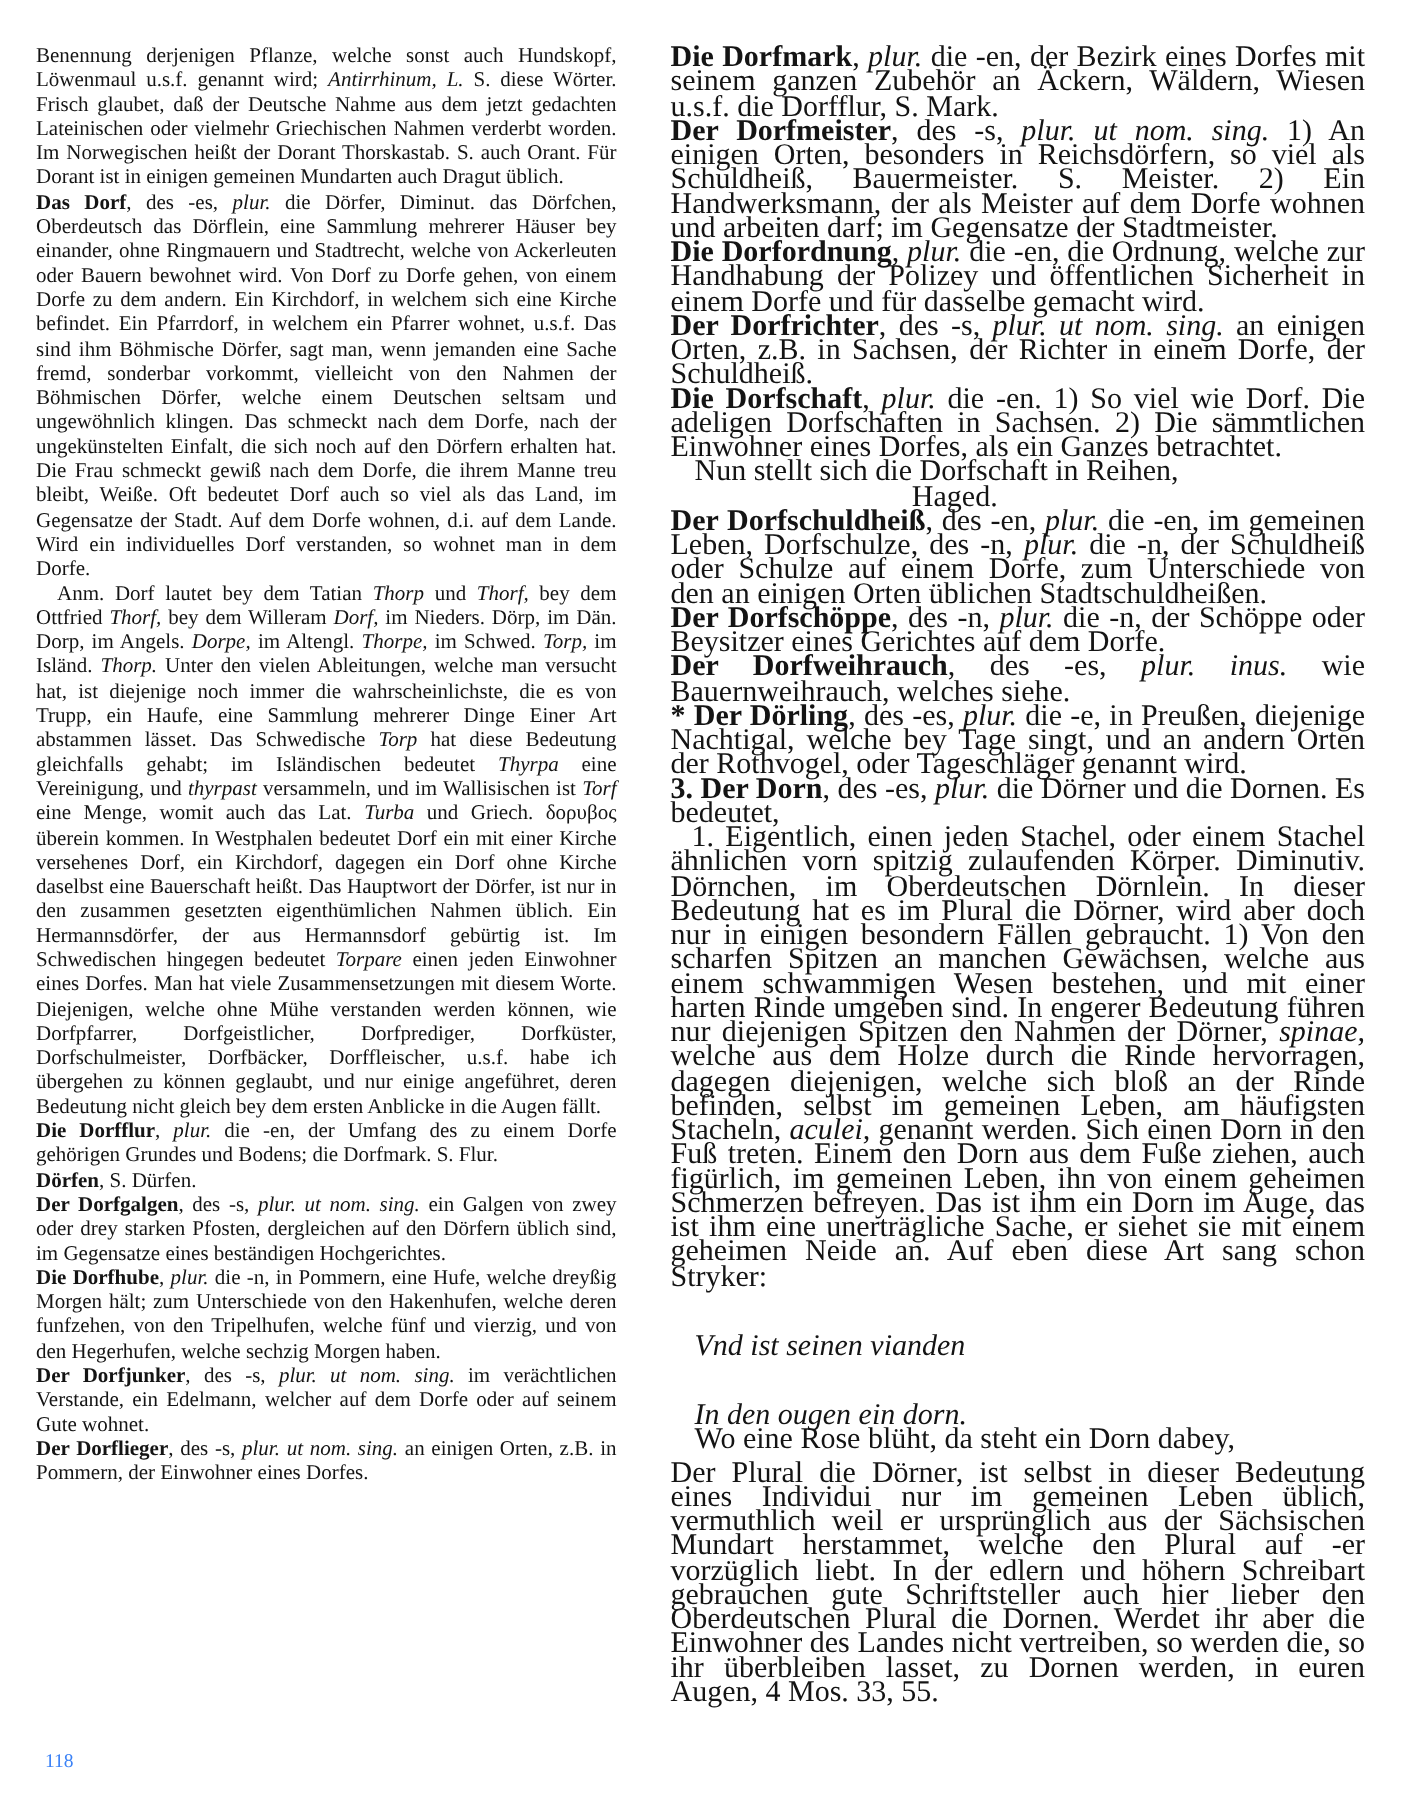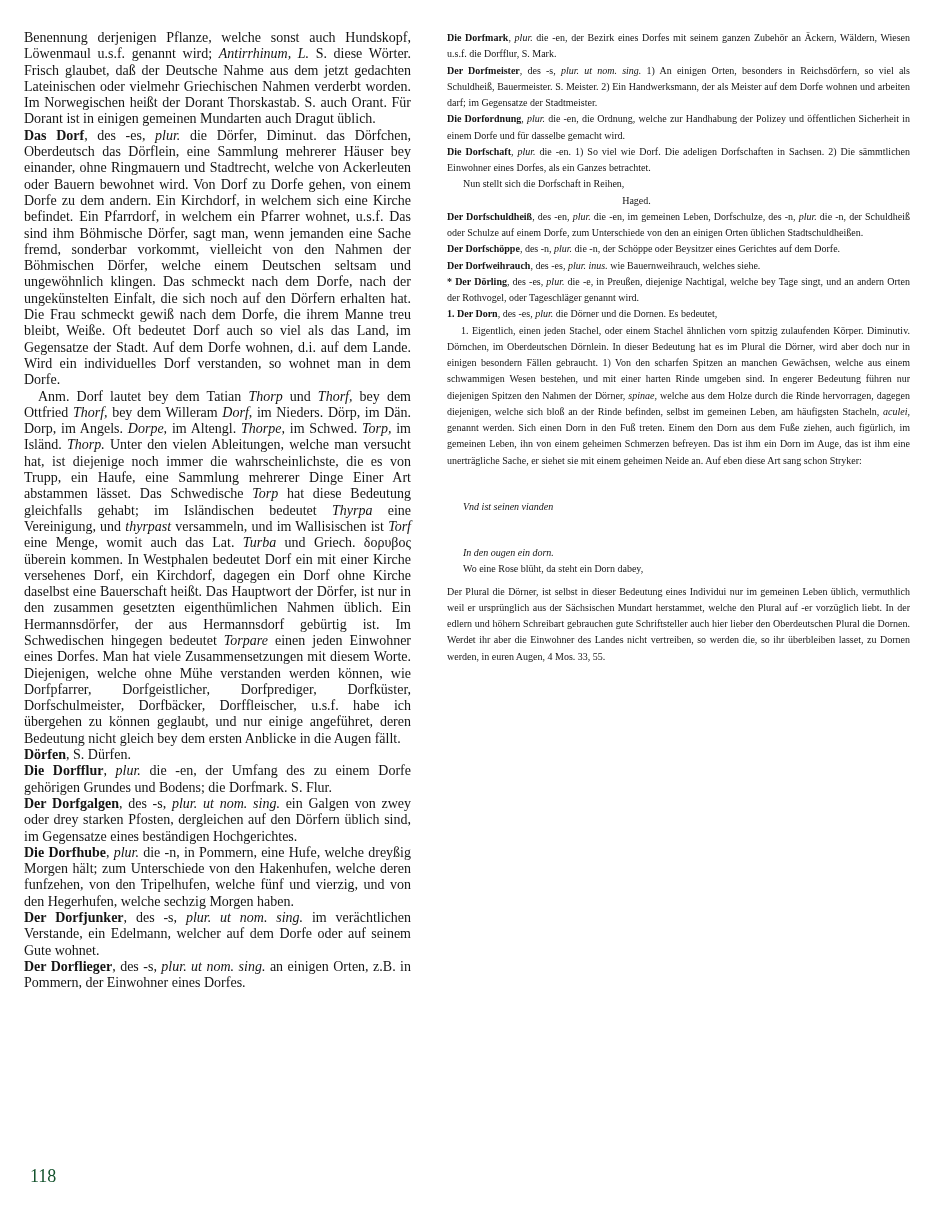--- a/index.html
+++ b/index.html
@@ -9,61 +9,62 @@
     font-family: "Liberation Serif", "DejaVu Serif", serif;
     color: #141414;
     overflow: hidden;
   }
   .page { position: relative; width: 935px; height: 1210px; background: #ffffff; }
   .col {
     position: absolute; top: 30px;
     text-align: justify;
   }
   .col-left  { left: 24px;  width: 387px; font-size: 14px; line-height: 16.3px; }
-  .col-right { left: 447px; width: 463px; font-size: 10px; line-height: 16.25px; }
+  .col-right { left: 447px; width: 463px; font-size: 20px; line-height: 16.25px; }
   .col p { margin: 0; padding: 0; text-align: justify; }
   .col p.indent { text-indent: 14px; }
   .col p.verse { margin-left: 16px; text-align: left; }
   .col p.verse-italic { margin-left: 16px; text-align: left; font-style: italic; margin-top: 30px; }
   .col p.attribution { text-align: center; padding-right: 84px; }
   .col p.space-above { margin-top: 6px; }
   .b { font-weight: bold; }
   .i { font-style: italic; }
   .page-number {
     position: absolute; left: 30px; top: 1166px;
-    font-size: 18px; color: #14532d;
+    font-size: 13px; color: #3b82f6;
   }
 </style>
 </head>
 <body>
 
 <div class="page">
   <div class="col col-left">
       <p><span>Benennung derjenigen Pflanze, welche sonst auch Hundskopf, Löwenmaul u.s.f. genannt wird; </span><span class="i">Antirrhinum, L.</span><span> S. diese Wörter. Frisch glaubet, daß der Deutsche Nahme aus dem jetzt gedachten Lateinischen oder vielmehr Griechischen Nahmen verderbt worden. Im Norwegischen heißt der Dorant Thorskastab. S. auch Orant. Für Dorant ist in einigen gemeinen Mundarten auch Dragut üblich.</span></p>
       <p><span class="b">Das Dorf</span><span>, des -es, </span><span class="i">plur.</span><span> die Dörfer, Diminut. das Dörfchen, Oberdeutsch das Dörflein, eine Sammlung mehrerer Häuser bey einander, ohne Ringmauern und Stadtrecht, welche von Ackerleuten oder Bauern bewohnet wird. Von Dorf zu Dorfe gehen, von einem Dorfe zu dem andern. Ein Kirchdorf, in welchem sich eine Kirche befindet. Ein Pfarrdorf, in welchem ein Pfarrer wohnet, u.s.f. Das sind ihm Böhmische Dörfer, sagt man, wenn jemanden eine Sache fremd, sonderbar vorkommt, vielleicht von den Nahmen der Böhmischen Dörfer, welche einem Deutschen seltsam und ungewöhnlich klingen. Das schmeckt nach dem Dorfe, nach der ungekünstelten Einfalt, die sich noch auf den Dörfern erhalten hat. Die Frau schmeckt gewiß nach dem Dorfe, die ihrem Manne treu bleibt, Weiße. Oft bedeutet Dorf auch so viel als das Land, im Gegensatze der Stadt. Auf dem Dorfe wohnen, d.i. auf dem Lande. Wird ein individuelles Dorf verstanden, so wohnet man in dem Dorfe.</span></p>
       <p class="indent"><span>Anm. Dorf lautet bey dem Tatian </span><span class="i">Thorp</span><span> und </span><span class="i">Thorf,</span><span> bey dem Ottfried </span><span class="i">Thorf,</span><span> bey dem Willeram </span><span class="i">Dorf,</span><span> im Nieders. Dörp, im Dän. Dorp, im Angels. </span><span class="i">Dorpe,</span><span> im Altengl. </span><span class="i">Thorpe,</span><span> im Schwed. </span><span class="i">Torp,</span><span> im Isländ. </span><span class="i">Thorp.</span><span> Unter den vielen Ableitungen, welche man versucht hat, ist diejenige noch immer die wahrscheinlichste, die es von Trupp, ein Haufe, eine Sammlung mehrerer Dinge Einer Art abstammen lässet. Das Schwedische </span><span class="i">Torp</span><span> hat diese Bedeutung gleichfalls gehabt; im Isländischen bedeutet </span><span class="i">Thyrpa</span><span> eine Vereinigung, und </span><span class="i">thyrpast</span><span> versammeln, und im Wallisischen ist </span><span class="i">Torf</span><span> eine Menge, womit auch das Lat. </span><span class="i">Turba</span><span> und Griech. δορυβος überein kommen. In Westphalen bedeutet Dorf ein mit einer Kirche versehenes Dorf, ein Kirchdorf, dagegen ein Dorf ohne Kirche daselbst eine Bauerschaft heißt. Das Hauptwort der Dörfer, ist nur in den zusammen gesetzten eigenthümlichen Nahmen üblich. Ein Hermannsdörfer, der aus Hermannsdorf gebürtig ist. Im Schwedischen hingegen bedeutet </span><span class="i">Torpare</span><span> einen jeden Einwohner eines Dorfes. Man hat viele Zusammensetzungen mit diesem Worte. Diejenigen, welche ohne Mühe verstanden werden können, wie Dorfpfarrer, Dorfgeistlicher, Dorfprediger, Dorfküster, Dorfschulmeister, Dorfbäcker, Dorffleischer, u.s.f. habe ich übergehen zu können geglaubt, und nur einige angeführet, deren Bedeutung nicht gleich bey dem ersten Anblicke in die Augen fällt.</span></p>
+      <p><span class="b">Die Dorfflur</span><span>, </span><span class="i">plur.</span><span> die -en, der Umfang des zu einem Dorfe gehörigen Grundes und Bodens; die Dorfmark. S. Flur.</span></p>
       <p><span class="b">Dörfen</span><span>, S. Dürfen.</span></p>
-      <p><span class="b">Die Dorfflur</span><span>, </span><span class="i">plur.</span><span> die -en, der Umfang des zu einem Dorfe gehörigen Grundes und Bodens; die Dorfmark. S. Flur.</span></p>
       <p><span class="b">Der Dorfgalgen</span><span>, des -s, </span><span class="i">plur. ut nom. sing.</span><span> ein Galgen von zwey oder drey starken Pfosten, dergleichen auf den Dörfern üblich sind, im Gegensatze eines beständigen Hochgerichtes.</span></p>
       <p><span class="b">Die Dorfhube</span><span>, </span><span class="i">plur.</span><span> die -n, in Pommern, eine Hufe, welche dreyßig Morgen hält; zum Unterschiede von den Hakenhufen, welche deren funfzehen, von den Tripelhufen, welche fünf und vierzig, und von den Hegerhufen, welche sechzig Morgen haben.</span></p>
       <p><span class="b">Der Dorfjunker</span><span>, des -s, </span><span class="i">plur. ut nom. sing.</span><span> im verächtlichen Verstande, ein Edelmann, welcher auf dem Dorfe oder auf seinem Gute wohnet.</span></p>
       <p><span class="b">Der Dorflieger</span><span>, des -s, </span><span class="i">plur. ut nom. sing.</span><span> an einigen Orten, z.B. in Pommern, der Einwohner eines Dorfes.</span></p>
     </div>
   <div class="col col-right">
       <p><span class="b">Die Dorfmark</span><span>, </span><span class="i">plur.</span><span> die -en, der Bezirk eines Dorfes mit seinem ganzen Zubehör an Äckern, Wäldern, Wiesen u.s.f. die Dorfflur, S. Mark.</span></p>
       <p><span class="b">Der Dorfmeister</span><span>, des -s, </span><span class="i">plur. ut nom. sing.</span><span> 1) An einigen Orten, besonders in Reichsdörfern, so viel als Schuldheiß, Bauermeister. S. Meister. 2) Ein Handwerksmann, der als Meister auf dem Dorfe wohnen und arbeiten darf; im Gegensatze der Stadtmeister.</span></p>
       <p><span class="b">Die Dorfordnung</span><span>, </span><span class="i">plur.</span><span> die -en, die Ordnung, welche zur Handhabung der Polizey und öffentlichen Sicherheit in einem Dorfe und für dasselbe gemacht wird.</span></p>
+      <p><span class="b">Der Dorfrichter</span><span>, des -s, </span><span class="i">plur. ut nom. sing.</span><span> an einigen Orten, z.B. in Sachsen, der Richter in einem Dorfe, der Schuldheiß.</span></p>
       <p><span class="b">Die Dorfschaft</span><span>, </span><span class="i">plur.</span><span> die -en. 1) So viel wie Dorf. Die adeligen Dorfschaften in Sachsen. 2) Die sämmtlichen Einwohner eines Dorfes, als ein Ganzes betrachtet.</span></p>
       <p class="verse"><span>Nun stellt sich die Dorfschaft in Reihen,</span></p>
       <p class="attribution"><span>Haged.</span></p>
       <p><span class="b">Der Dorfschuldheiß</span><span>, des -en, </span><span class="i">plur.</span><span> die -en, im gemeinen Leben, Dorfschulze, des -n, </span><span class="i">plur.</span><span> die -n, der Schuldheiß oder Schulze auf einem Dorfe, zum Unterschiede von den an einigen Orten üblichen Stadtschuldheißen.</span></p>
       <p><span class="b">Der Dorfschöppe</span><span>, des -n, </span><span class="i">plur.</span><span> die -n, der Schöppe oder Beysitzer eines Gerichtes auf dem Dorfe.</span></p>
       <p><span class="b">Der Dorfweihrauch</span><span>, des -es, </span><span class="i">plur. inus.</span><span> wie Bauernweihrauch, welches siehe.</span></p>
       <p><span class="b">* Der Dörling</span><span>, des -es, </span><span class="i">plur.</span><span> die -e, in Preußen, diejenige Nachtigal, welche bey Tage singt, und an andern Orten der Rothvogel, oder Tageschläger genannt wird.</span></p>
-      <p><span class="b">1. Der Dorn</span><span>, des -es, </span><span class="i">plur.</span><span> die Dörner und die Dornen. Es bedeutet,</span></p>
+      <p><span class="b">3. Der Dorn</span><span>, des -es, </span><span class="i">plur.</span><span> die Dörner und die Dornen. Es bedeutet,</span></p>
       <p class="indent"><span>1. Eigentlich, einen jeden Stachel, oder einem Stachel ähnlichen vorn spitzig zulaufenden Körper. Diminutiv. Dörnchen, im Oberdeutschen Dörnlein. In dieser Bedeutung hat es im Plural die Dörner, wird aber doch nur in einigen besondern Fällen gebraucht. 1) Von den scharfen Spitzen an manchen Gewächsen, welche aus einem schwammigen Wesen bestehen, und mit einer harten Rinde umgeben sind. In engerer Bedeutung führen nur diejenigen Spitzen den Nahmen der Dörner, </span><span class="i">spinae,</span><span> welche aus dem Holze durch die Rinde hervorragen, dagegen diejenigen, welche sich bloß an der Rinde befinden, selbst im gemeinen Leben, am häufigsten Stacheln, </span><span class="i">aculei,</span><span> genannt werden. Sich einen Dorn in den Fuß treten. Einem den Dorn aus dem Fuße ziehen, auch figürlich, im gemeinen Leben, ihn von einem geheimen Schmerzen befreyen. Das ist ihm ein Dorn im Auge, das ist ihm eine unerträgliche Sache, er siehet sie mit einem geheimen Neide an. Auf eben diese Art sang schon Stryker:</span></p>
       <p class="verse-italic"><span>Vnd ist seinen vianden</span></p>
       <p class="verse-italic"><span>In den ougen ein dorn.</span></p>
       <p class="verse"><span>Wo eine Rose blüht, da steht ein Dorn dabey,</span></p>
       <p class="space-above"><span>Der Plural die Dörner, ist selbst in dieser Bedeutung eines Individui nur im gemeinen Leben üblich, vermuthlich weil er ursprünglich aus der Sächsischen Mundart herstammet, welche den Plural auf -er vorzüglich liebt. In der edlern und höhern Schreibart gebrauchen gute Schriftsteller auch hier lieber den Oberdeutschen Plural die Dornen. Werdet ihr aber die Einwohner des Landes nicht vertreiben, so werden die, so ihr überbleiben lasset, zu Dornen werden, in euren Augen, 4 Mos. 33, 55.</span></p>
     </div>
   <div class="page-number">118</div>
 </div>
 
 </body></html>

